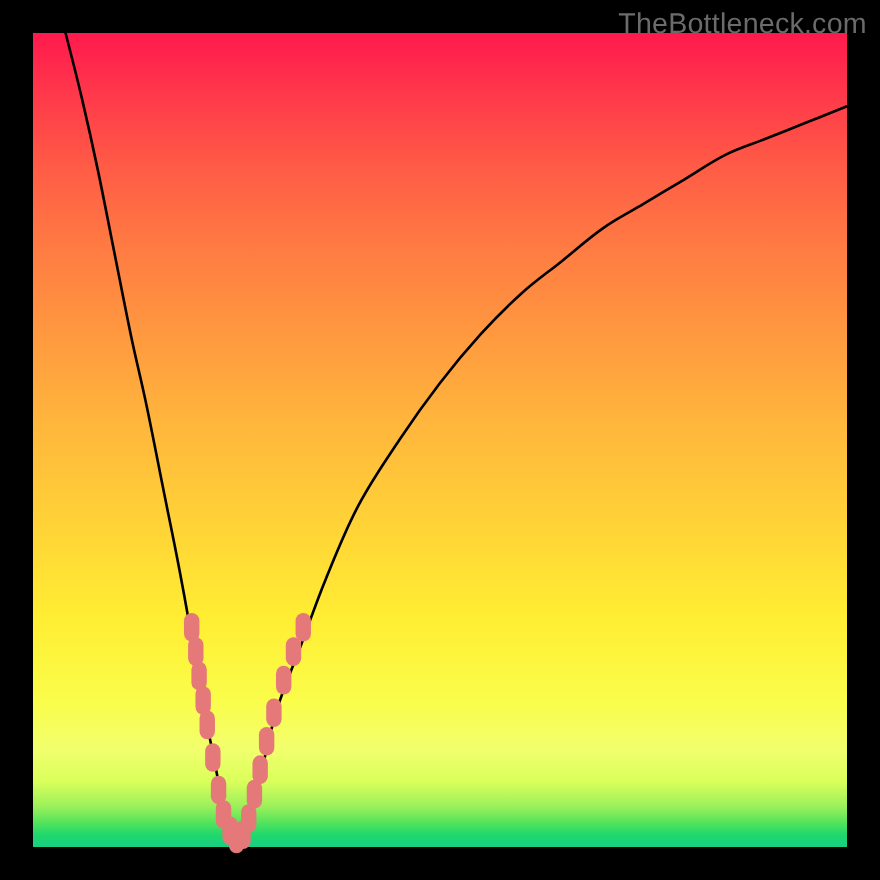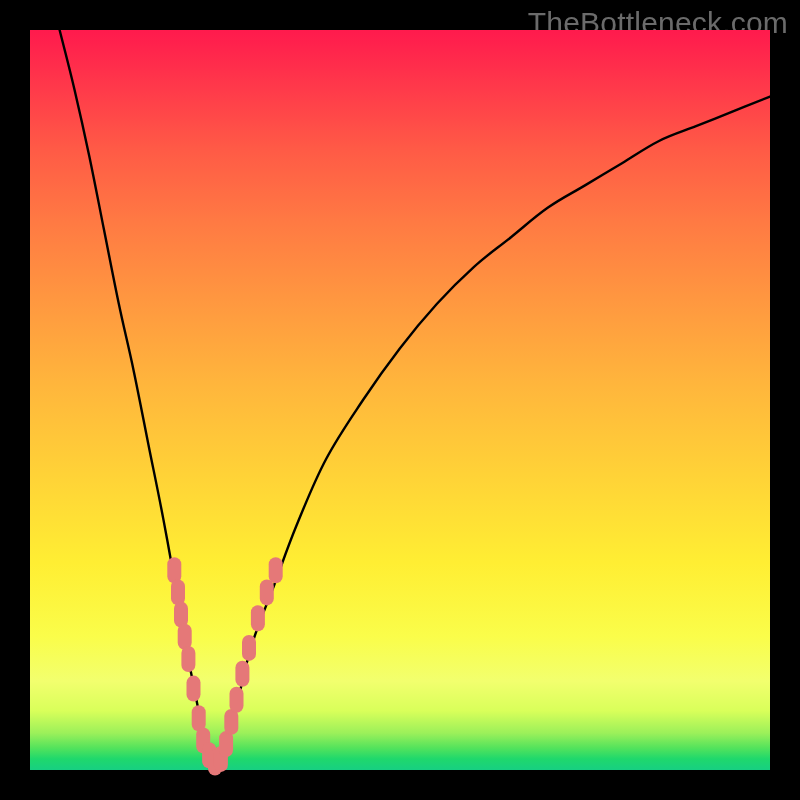--- a/index.html
+++ b/index.html
@@ -42,21 +42,21 @@
       #54e35c 97%,
       #1fd86c 98.5%,
       #17cf82 100%
     );
   }
   .watermark {
     position: absolute;
     top: 6px;
     right: 12px;
     color: #6b6b6b;
-    font-size: 30px;
+    font-size: 26px;
     font-weight: 500;
     letter-spacing: 0.2px;
     user-select: none;
   }
   svg.curve {
     position: absolute;
     left: 0;
     top: 0;
     width: 740px;
     height: 740px;

